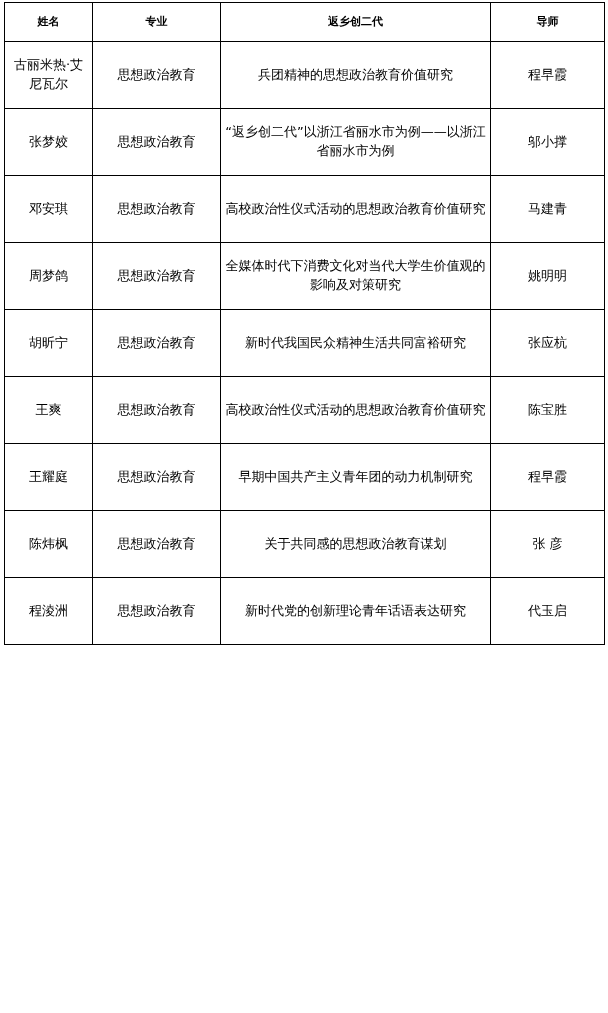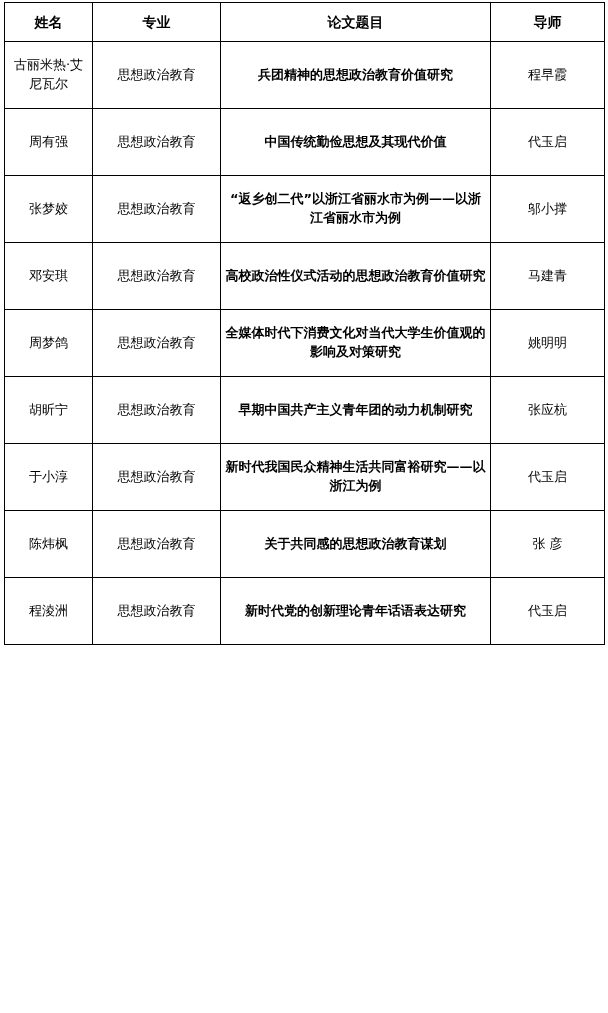--- a/index.html
+++ b/index.html
@@ -27,66 +27,60 @@
     border: 1px solid #000000;
     text-align: center;
     vertical-align: middle;
     padding: 4px 3px;
     line-height: 1.45;
     font-size: 13px;
     word-break: break-all;
   }
   table.thesis-table th {
     font-weight: bold;
-    font-size: 14px;
+    font-size: 11px;
     height: 30px;
   }
   table.thesis-table td {
     height: 58px;
   }
   col.c-name   { width: 88px; }
   col.c-major  { width: 128px; }
   col.c-title  { width: 270px; }
   col.c-advisor{ width: 114px; }
   td.name-cell    { font-size: 13px; }
   td.major-cell   { font-size: 13px; }
-  td.title-cell   { font-size: 13px; padding-left: 6px; padding-right: 6px; font-weight: bold; }
+  td.title-cell   { font-size: 13px; padding-left: 6px; padding-right: 6px; }
   td.advisor-cell { font-size: 13px; }
 </style>
 </head>
 <body>
 
 <div class="sheet">
   <table class="thesis-table">
     <colgroup>
       <col class="c-name">
       <col class="c-major">
       <col class="c-title">
       <col class="c-advisor">
     </colgroup>
     <thead>
       <tr>
         <th>姓名</th>
         <th>专业</th>
-        <th>论文题目</th>
+        <th>返乡创二代</th>
         <th>导师</th>
       </tr>
     </thead>
     <tbody>
       <tr>
         <td class="name-cell">古丽米热·艾尼瓦尔</td>
         <td class="major-cell">思想政治教育</td>
         <td class="title-cell">兵团精神的思想政治教育价值研究</td>
         <td class="advisor-cell">程早霞</td>
-      </tr>
-      <tr>
-        <td class="name-cell">周有强</td>
-        <td class="major-cell">思想政治教育</td>
-        <td class="title-cell">中国传统勤俭思想及其现代价值</td>
-        <td class="advisor-cell">代玉启</td>
       </tr>
       <tr>
         <td class="name-cell">张梦姣</td>
         <td class="major-cell">思想政治教育</td>
         <td class="title-cell">“返乡创二代”以浙江省丽水市为例——以浙江省丽水市为例</td>
         <td class="advisor-cell">邬小撑</td>
       </tr>
       <tr>
         <td class="name-cell">邓安琪</td>
         <td class="major-cell">思想政治教育</td>
@@ -95,28 +89,34 @@
       </tr>
       <tr>
         <td class="name-cell">周梦鸽</td>
         <td class="major-cell">思想政治教育</td>
         <td class="title-cell">全媒体时代下消费文化对当代大学生价值观的影响及对策研究</td>
         <td class="advisor-cell">姚明明</td>
       </tr>
       <tr>
         <td class="name-cell">胡昕宁</td>
         <td class="major-cell">思想政治教育</td>
-        <td class="title-cell">早期中国共产主义青年团的动力机制研究</td>
+        <td class="title-cell">新时代我国民众精神生活共同富裕研究</td>
         <td class="advisor-cell">张应杭</td>
       </tr>
       <tr>
-        <td class="name-cell">于小淳</td>
+        <td class="name-cell">王爽</td>
         <td class="major-cell">思想政治教育</td>
-        <td class="title-cell">新时代我国民众精神生活共同富裕研究——以浙江为例</td>
-        <td class="advisor-cell">代玉启</td>
+        <td class="title-cell">高校政治性仪式活动的思想政治教育价值研究</td>
+        <td class="advisor-cell">陈宝胜</td>
+      </tr>
+      <tr>
+        <td class="name-cell">王耀庭</td>
+        <td class="major-cell">思想政治教育</td>
+        <td class="title-cell">早期中国共产主义青年团的动力机制研究</td>
+        <td class="advisor-cell">程早霞</td>
       </tr>
       <tr>
         <td class="name-cell">陈炜枫</td>
         <td class="major-cell">思想政治教育</td>
         <td class="title-cell">关于共同感的思想政治教育谋划</td>
         <td class="advisor-cell">张 彦</td>
       </tr>
       <tr>
         <td class="name-cell">程淩洲</td>
         <td class="major-cell">思想政治教育</td>

